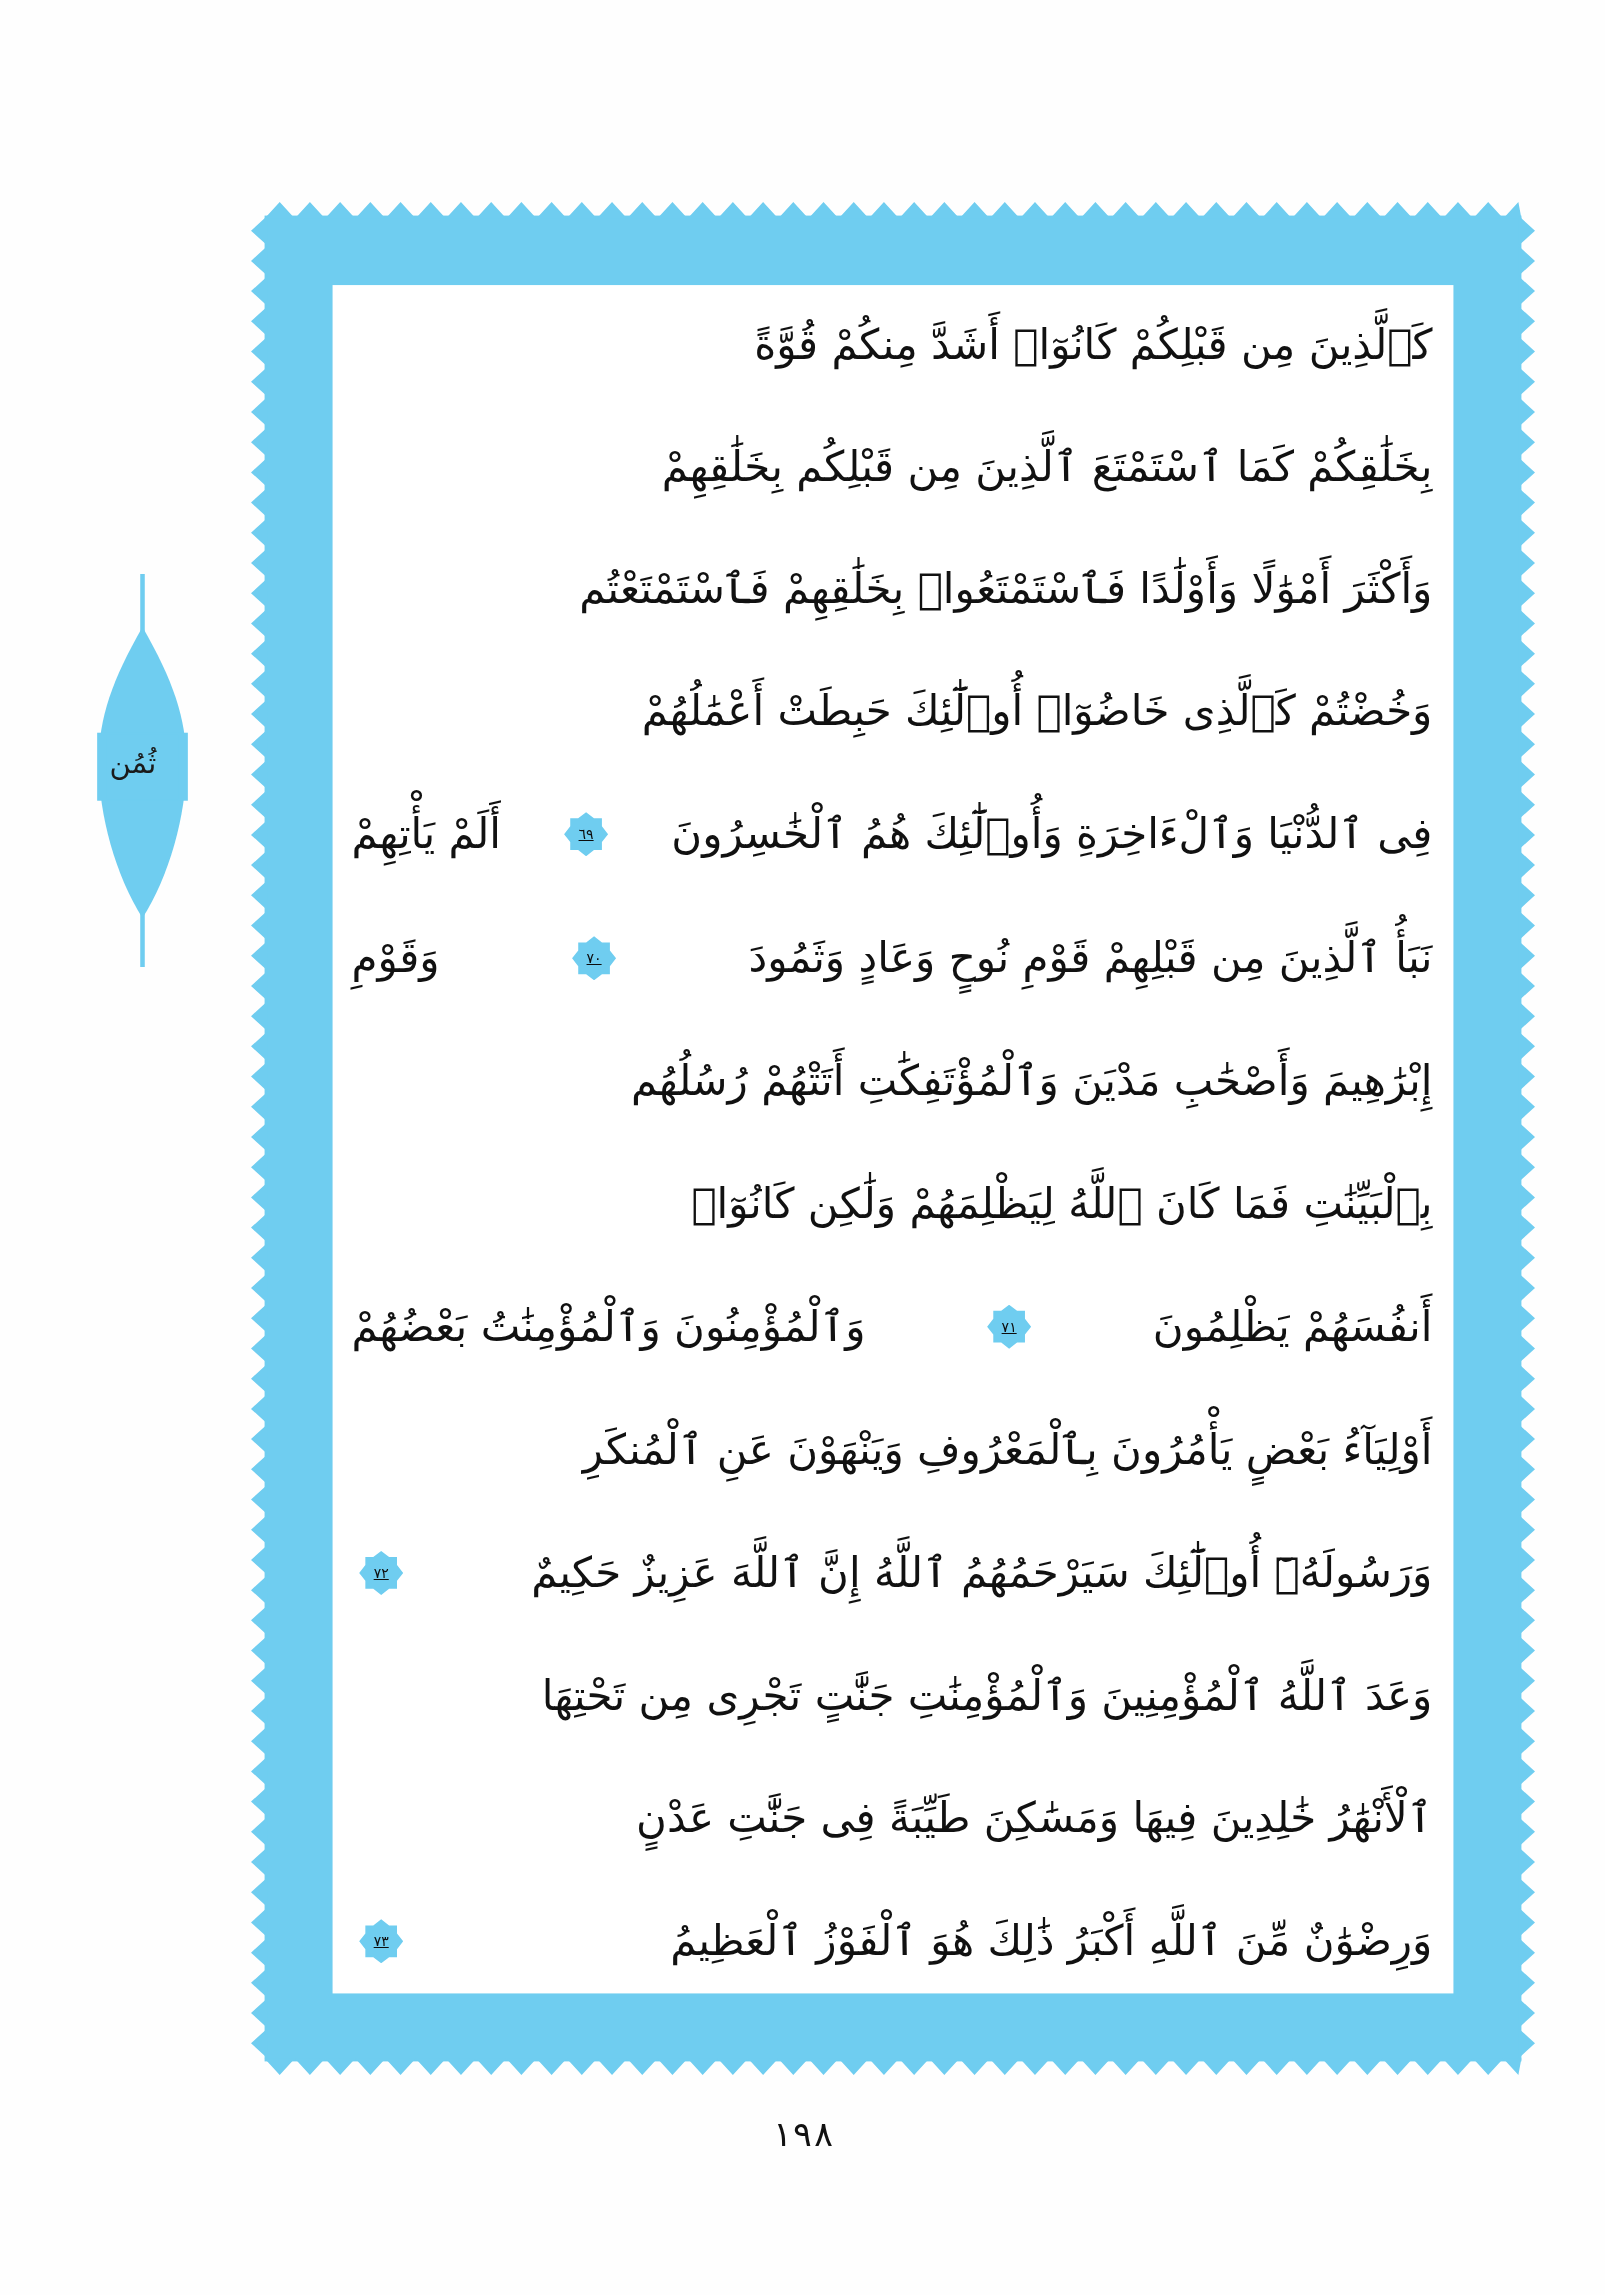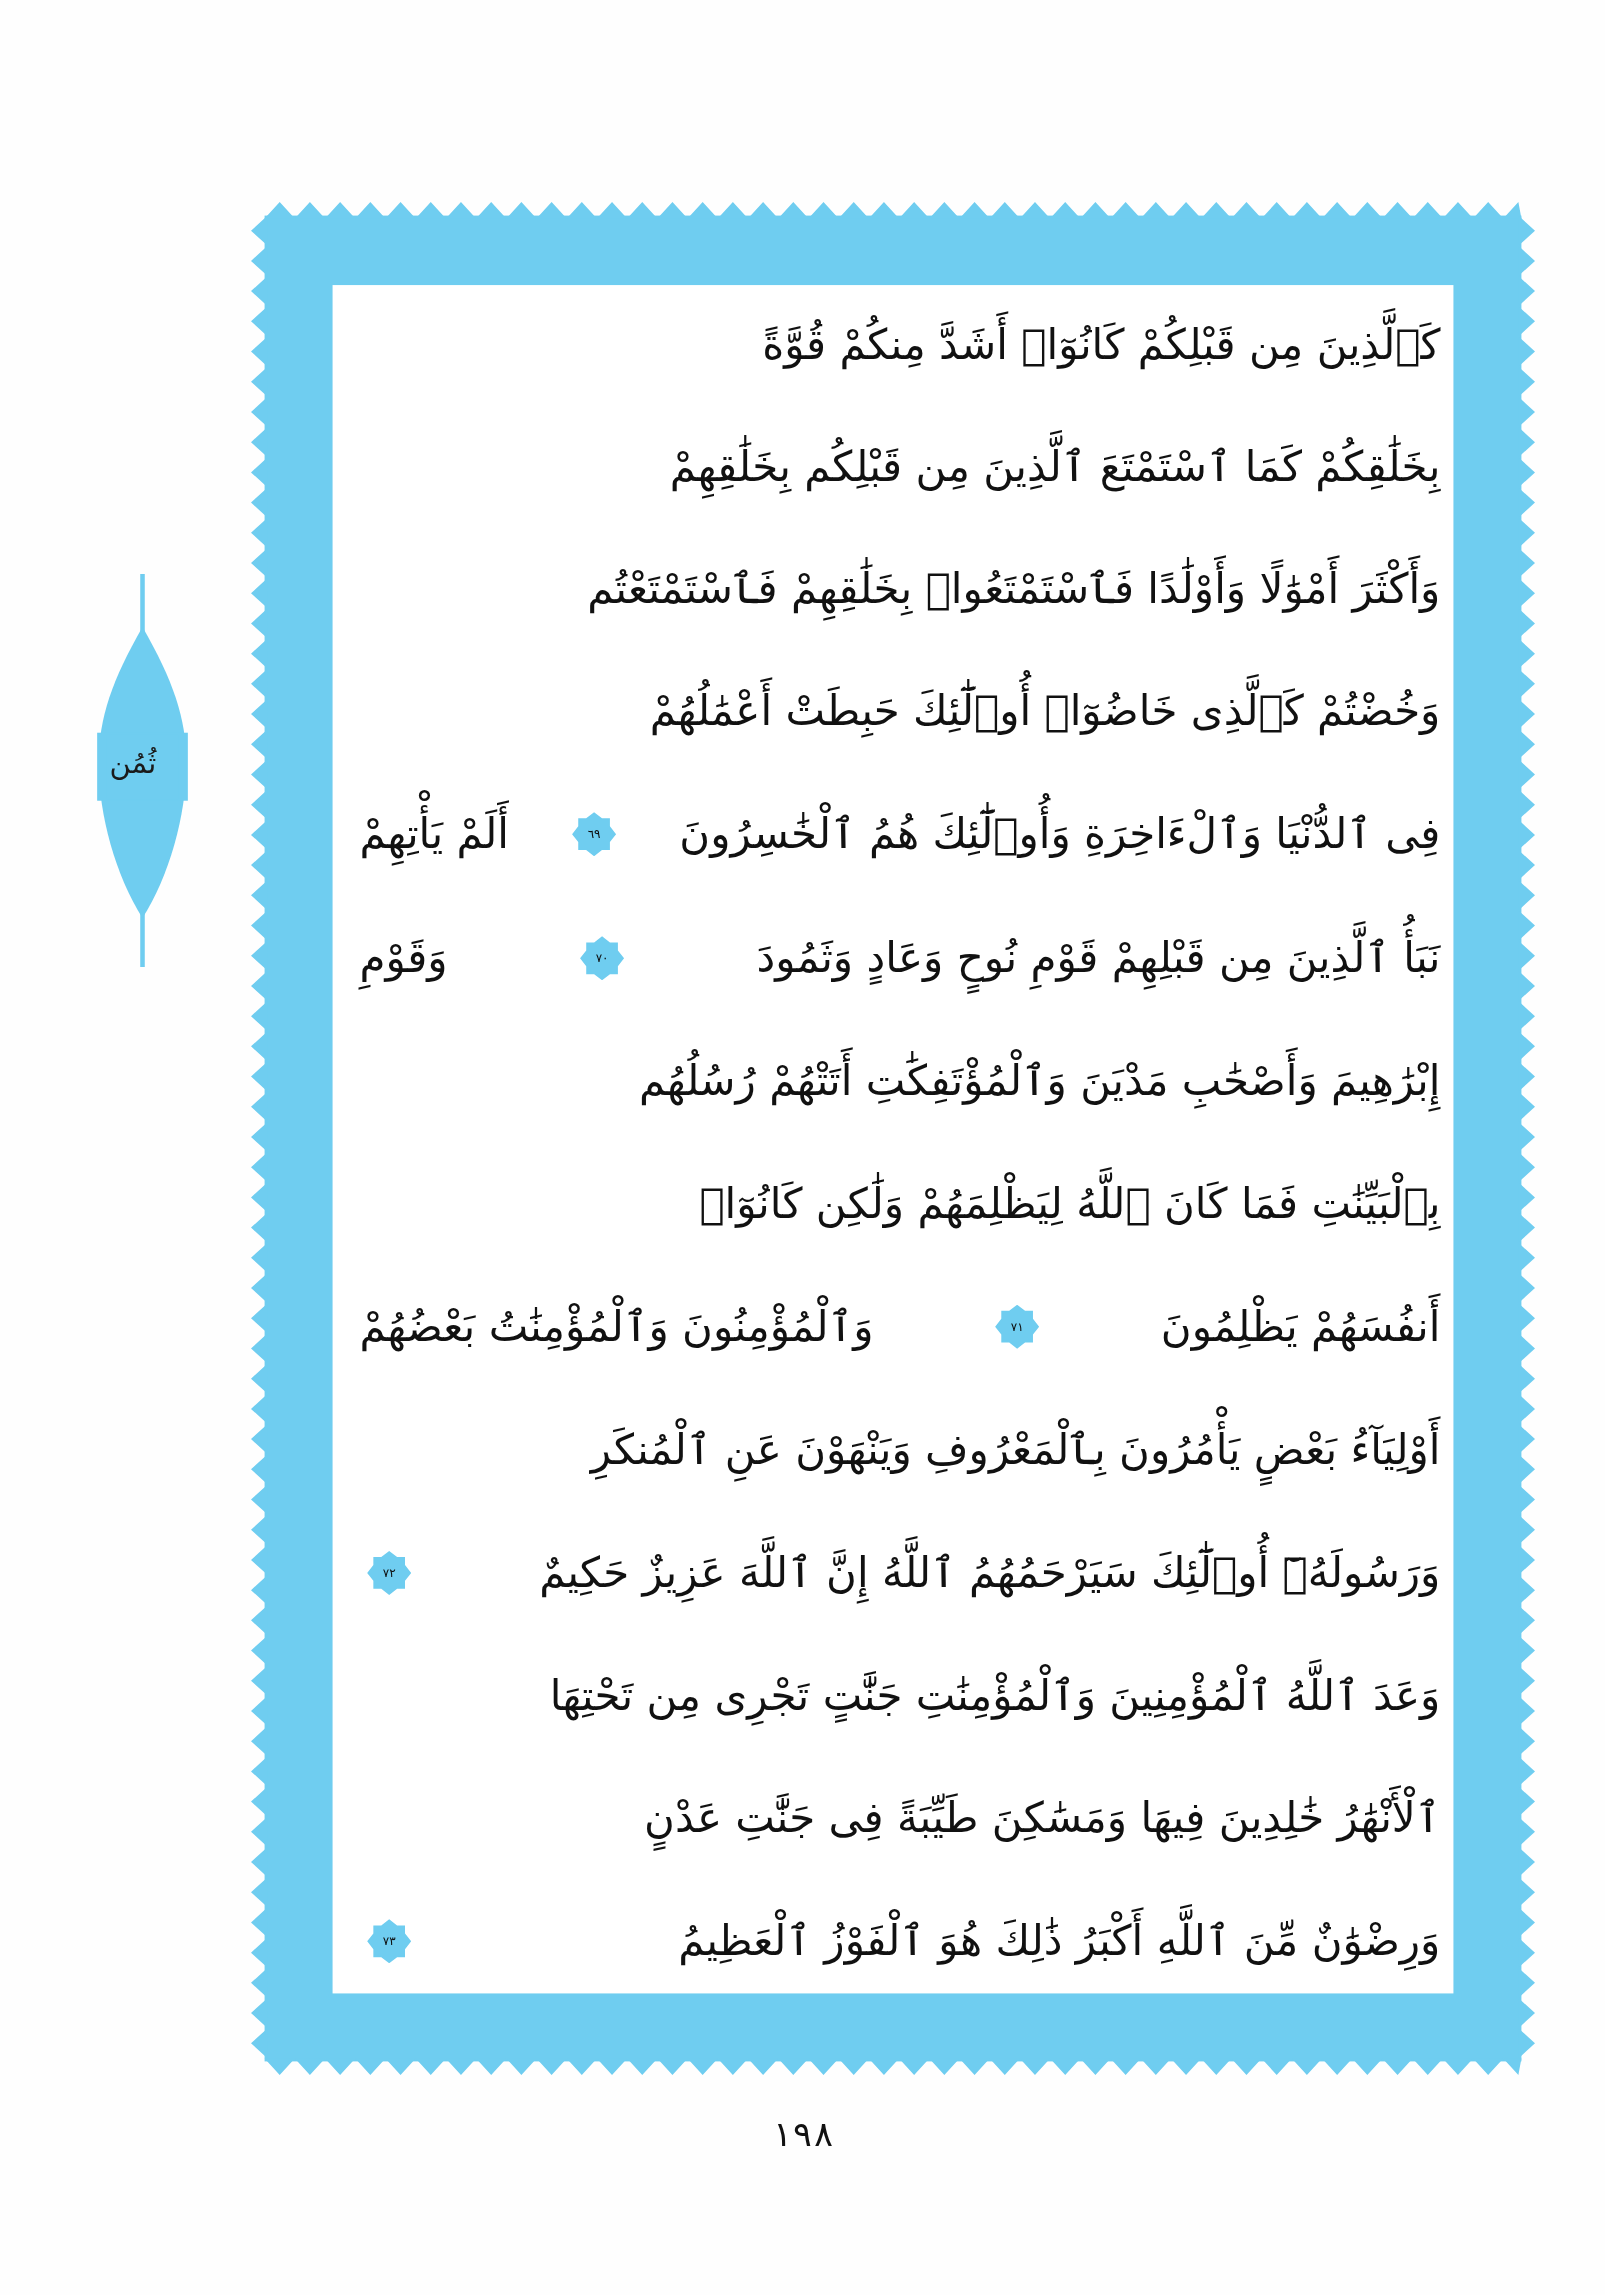--- a/index.html
+++ b/index.html
@@ -75,21 +75,20 @@
     position: absolute;
     top: 301px;
     left: 344px;
     width: 1096px;
     height: 1682px;
     display: flex;
     flex-direction: column;
     justify-content: space-between;
     padding: 22.7px 0 19.6px 0;
     box-sizing: border-box;
-    margin-left: 8px;
   }
   .ayah-line {
     direction: rtl;
     text-align: justify;
     text-align-last: justify;
     font-size: 42px;
     line-height: 1.0;
     color: #111111;
     font-family: "DejaVu Sans", sans-serif;
     white-space: nowrap;
@@ -103,25 +102,26 @@
 
   .ayah-num {
     display: inline-flex;
     align-items: center;
     justify-content: center;
     width: 44px;
     height: 44px;
     margin: 0 7.6px;
     background: #6fcdf0;
     color: #0d0d0d;
-    font-size: 12px;
+    font-size: 14px;
     border-radius: 4.5px;
     position: relative;
     flex: 0 0 auto;
     clip-path: polygon(50% 0%, 68% 14%, 86% 14%, 86% 32%, 100% 50%, 86% 68%, 86% 86%, 68% 86%, 50% 100%, 32% 86%, 14% 86%, 14% 68%, 0% 50%, 14% 32%, 14% 14%, 32% 14%);
+    text-decoration: underline;
   }
 
   
   .page-number {
     position: absolute;
     top: 2114px;
     left: 0;
     width: 1605px;
     text-align: center;
     font-size: 35px;

